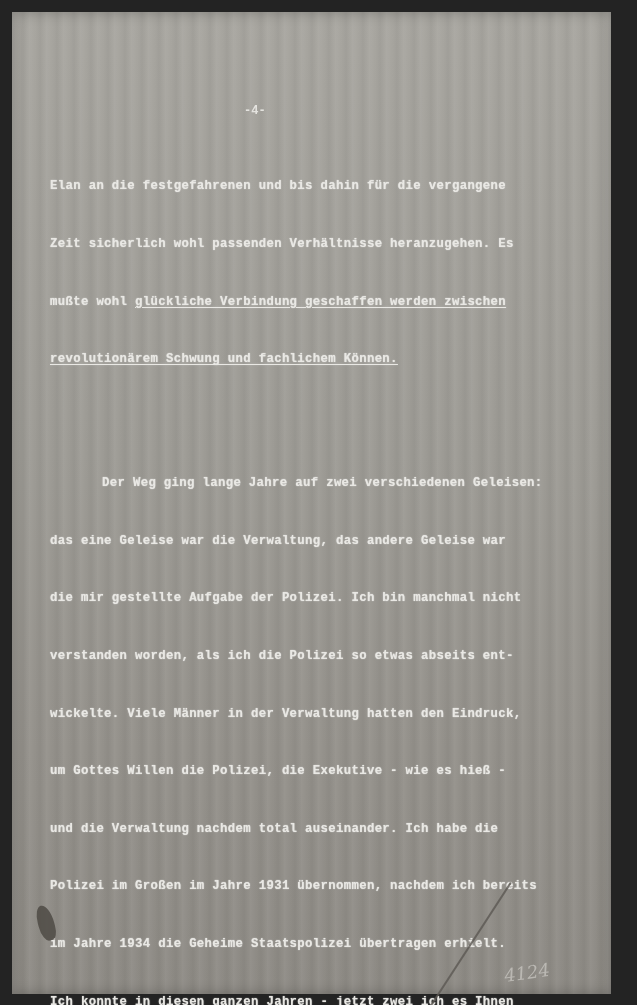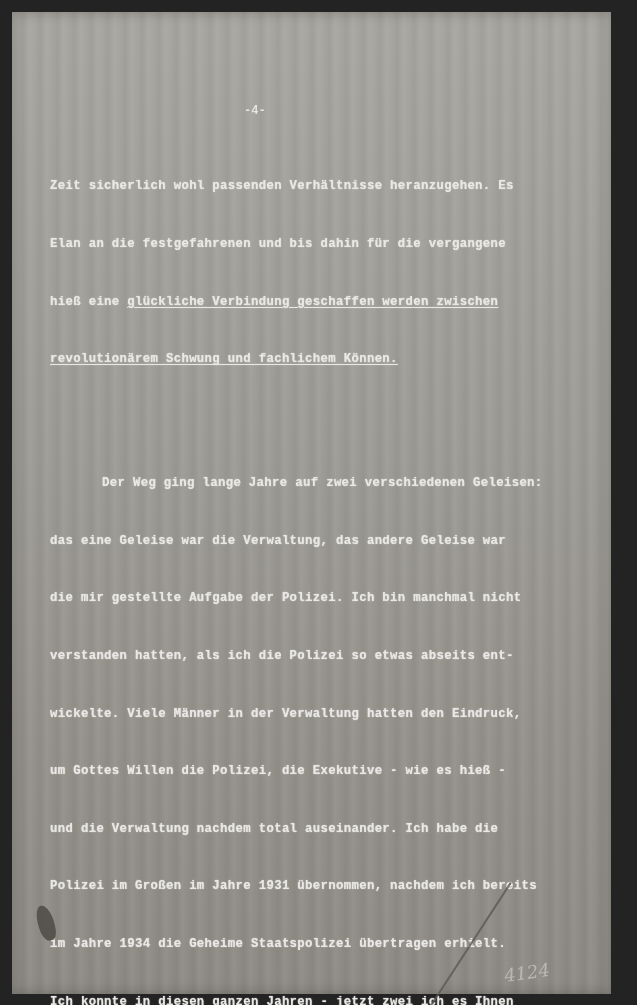--- a/index.html
+++ b/index.html
@@ -52,29 +52,29 @@
     transform:rotate(-8deg);
   }
 </style>
 </head>
 <body>
 
 <div class="page">
   <div class="page-number">-4-</div>
 
   <div class="text">
+    <span class="line">Elan an die festgefahrenen und bis dahin für die vergangene</span>
     <span class="line">Zeit sicherlich wohl passenden Verhältnisse heranzugehen. Es</span>
-    <span class="line">Elan an die festgefahrenen und bis dahin für die vergangene</span>
-    <span class="line"><span>hieß eine </span><span class="u">glückliche Verbindung geschaffen werden zwischen</span></span>
+    <span class="line"><span>mußte wohl </span><span class="u">glückliche Verbindung geschaffen werden zwischen</span></span>
     <span class="line"><span class="u">revolutionärem Schwung und fachlichem Können.</span></span>
     <span class="gap"></span>
     <span class="line indent">Der Weg ging lange Jahre auf zwei verschiedenen Geleisen:</span>
     <span class="line">das eine Geleise war die Verwaltung, das andere Geleise war</span>
     <span class="line">die mir gestellte Aufgabe der Polizei. Ich bin manchmal nicht</span>
-    <span class="line">verstanden hatten, als ich die Polizei so etwas abseits ent-</span>
+    <span class="line">verstanden worden, als ich die Polizei so etwas abseits ent-</span>
     <span class="line">wickelte. Viele Männer in der Verwaltung hatten den Eindruck,</span>
     <span class="line">um Gottes Willen die Polizei, die Exekutive - wie es hieß -</span>
     <span class="line">und die Verwaltung nachdem total auseinander. Ich habe die</span>
     <span class="line">Polizei im Großen im Jahre 1931 übernommen, nachdem ich bereits</span>
     <span class="line">im Jahre 1934 die Geheime Staatspolizei übertragen erhielt.</span>
     <span class="line">Ich konnte in diesen ganzen Jahren - jetzt zwei ich es Ihnen</span>
     
     
     
     

